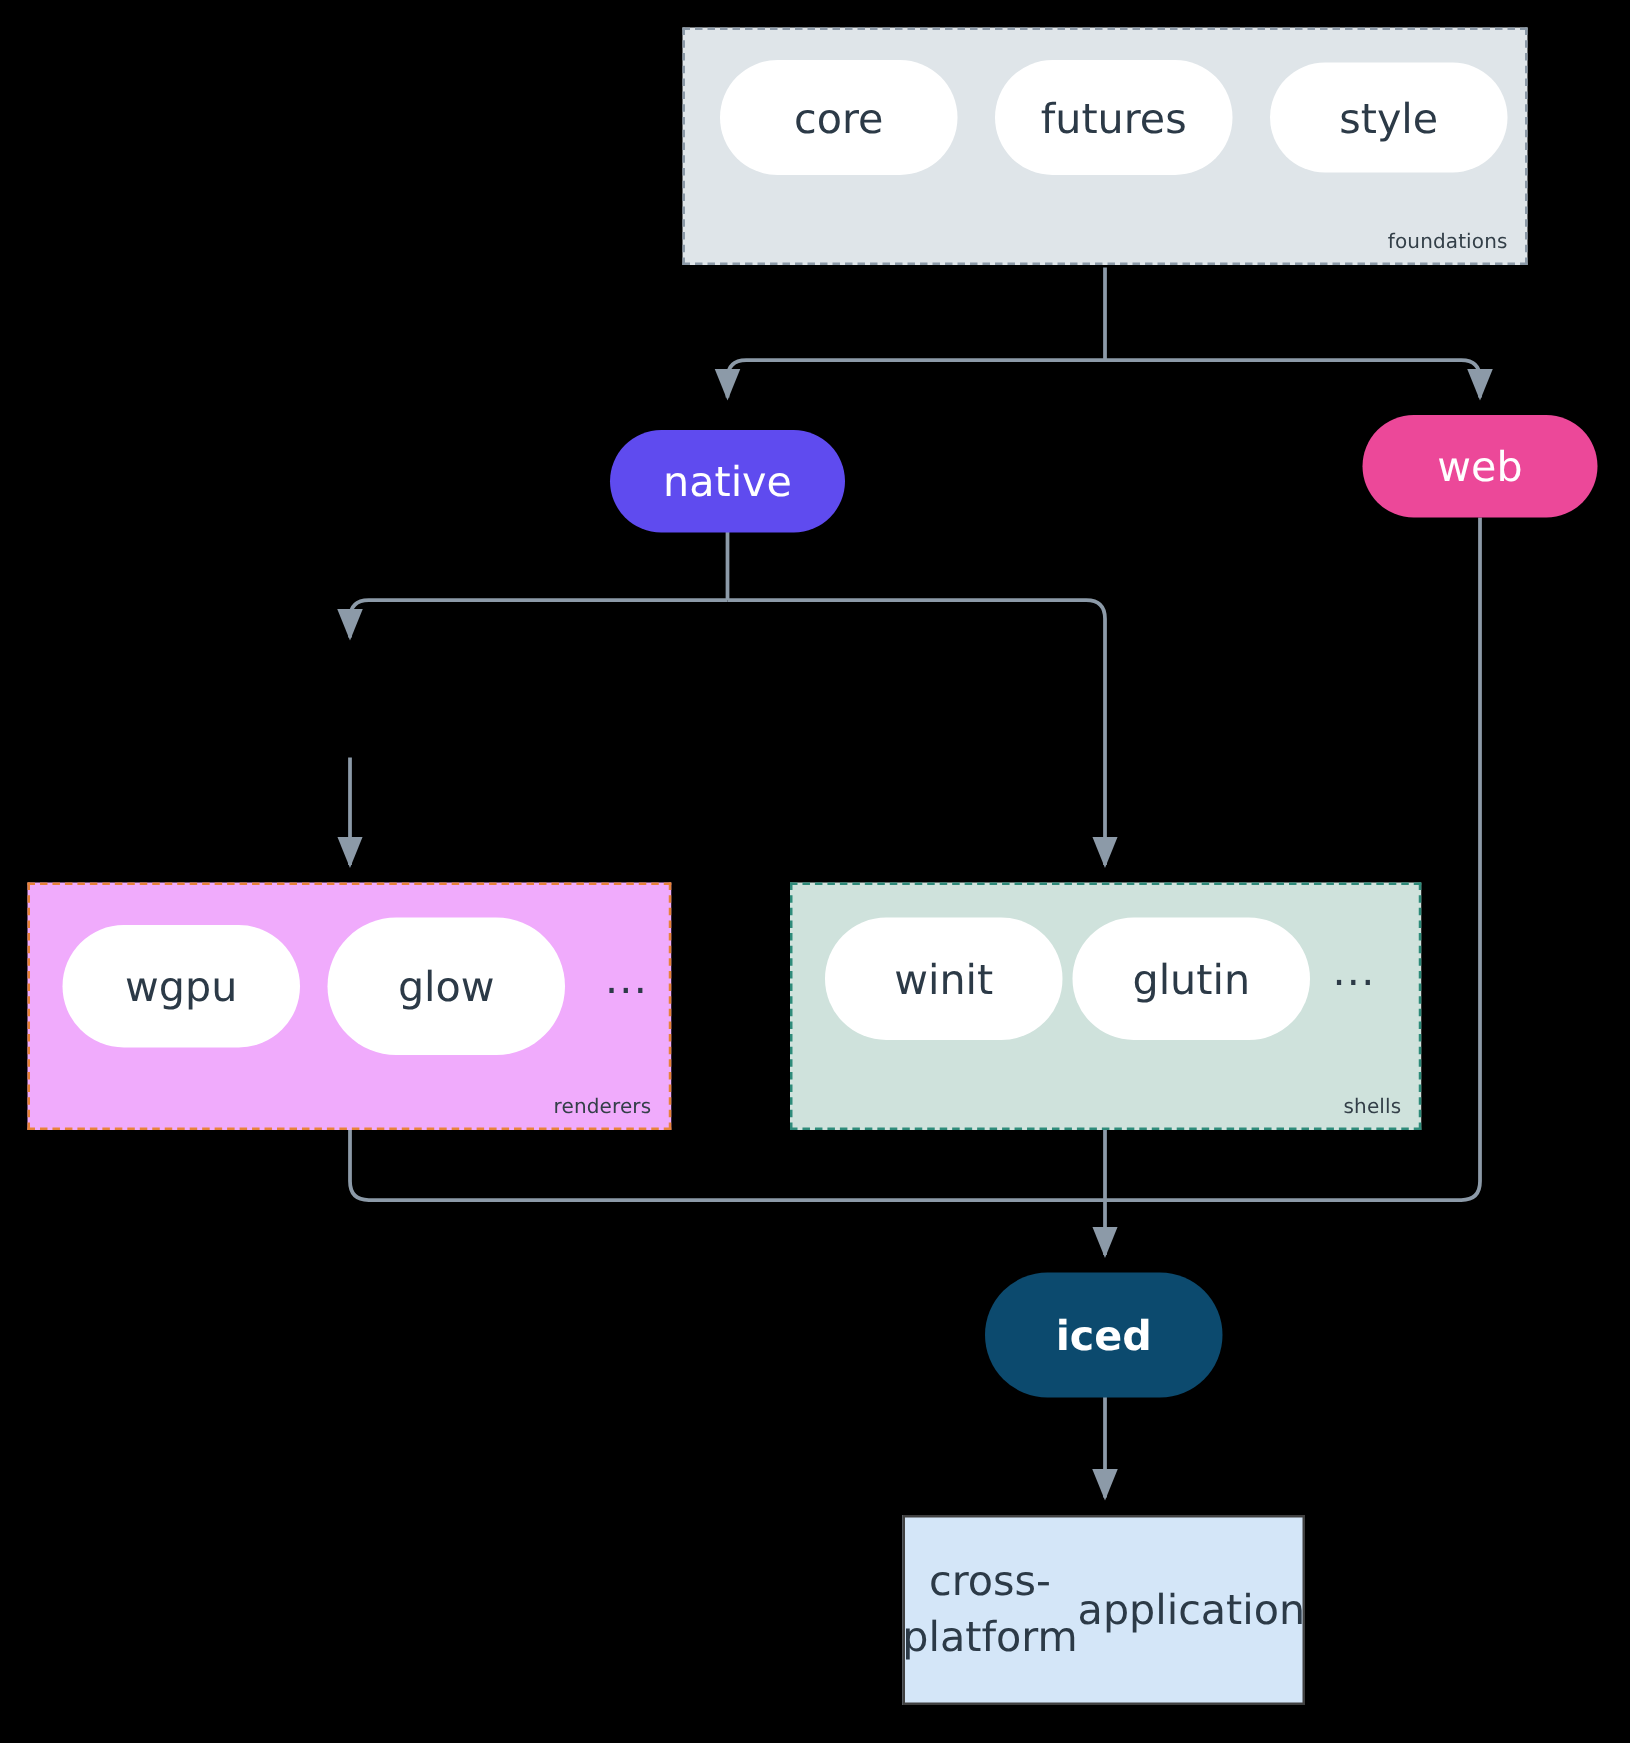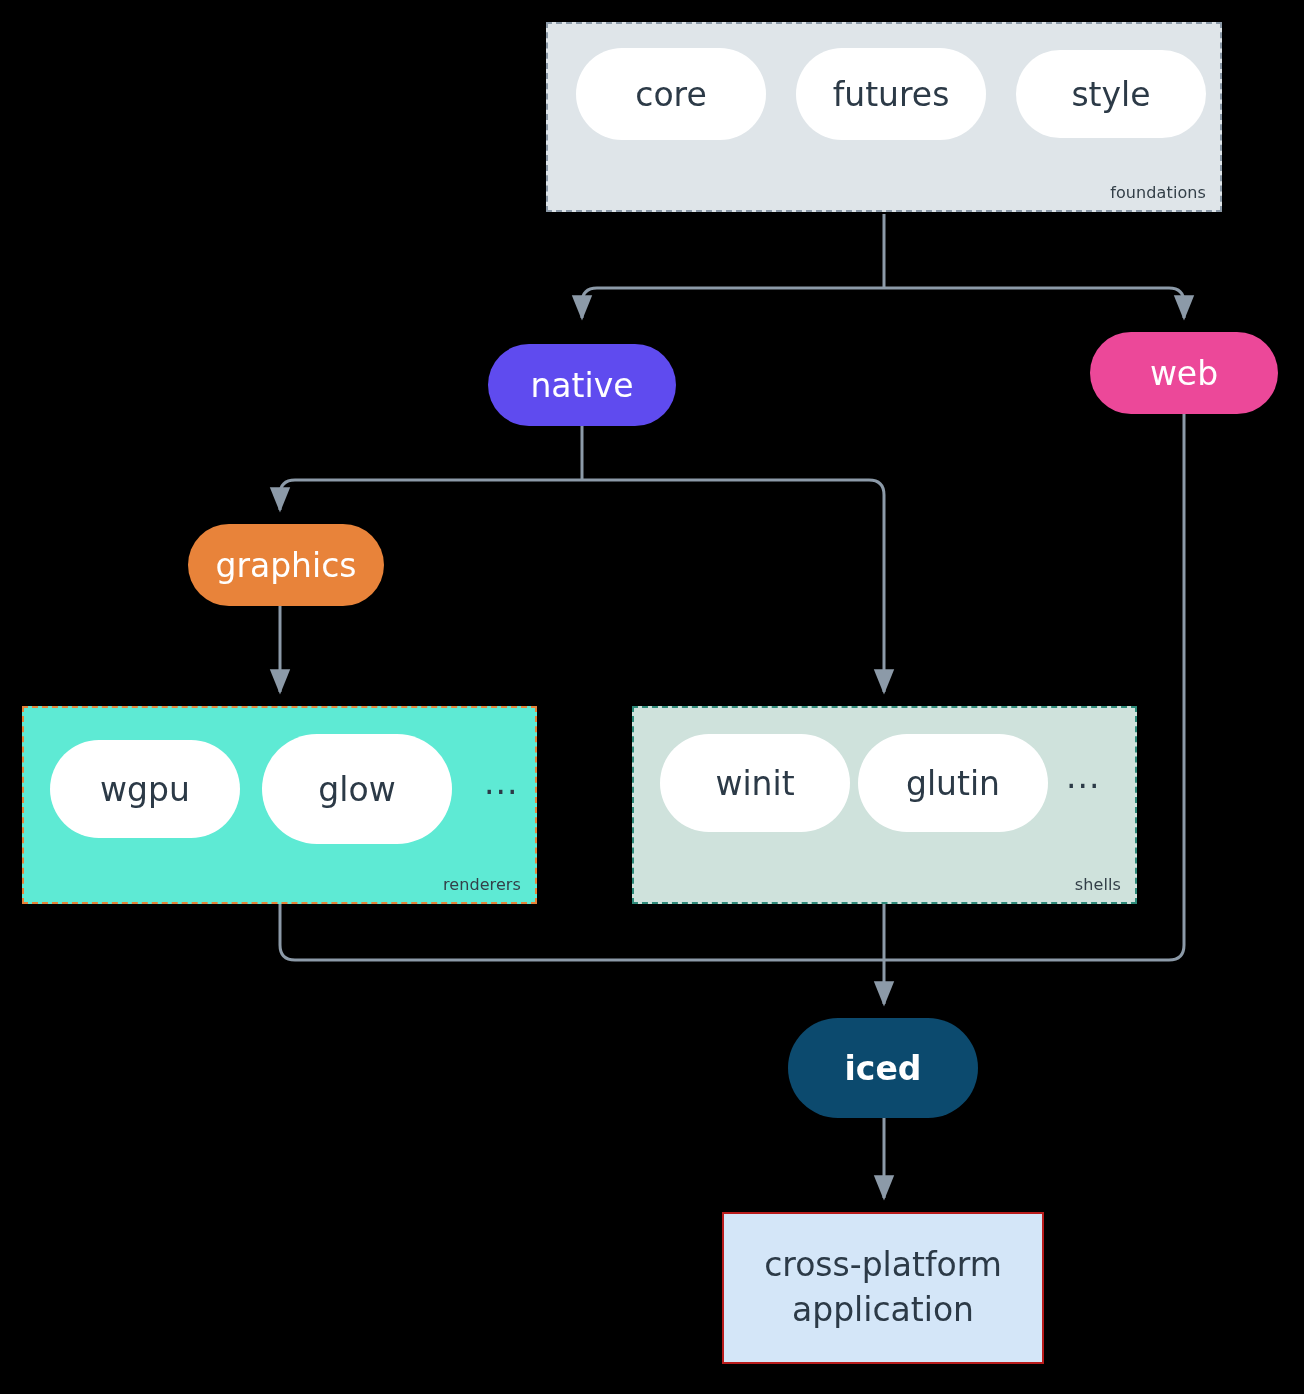--- a/index.html
+++ b/index.html
@@ -51,21 +51,21 @@
     width: 676px;
     height: 190px;
     background: #DFE5E9;
     border: 2px dashed #8C9AA8;
   }
   #group-renderers {
     left: 22px;
     top: 706px;
     width: 515px;
     height: 198px;
-    background: #5eead4;
+    background: #f0abfc;
     border: 2px dashed #E8833A;
   }
   #group-shells {
     left: 632px;
     top: 706px;
     width: 505px;
     height: 198px;
     background: #CFE2DC;
     border: 2px dashed #2E8B7A;
   }
@@ -108,24 +108,24 @@
   #node-iced    { left: 788px;  top: 1018px; width: 190px; height: 100px; background: #0c4a6e; font-weight: bold; }
 
   
   #node-application {
     position: absolute;
     left: 722px;
     top: 1212px;
     width: 322px;
     height: 152px;
     background: #D4E6F8;
-    border: 2px solid #b91c1c;
-    box-sizing: border-box;
-    display: flex;
-    flex-direction: column;
+    border: 2px solid #404040;
+    box-sizing: border-box;
+    display: flex;
+    flex-direction: row;
     align-items: center;
     justify-content: center;
     color: #2C3A47;
     font-size: 33px;
     line-height: 1.35;
     text-align: center;
   }
 </style>
 </head>
 <body>
@@ -166,21 +166,20 @@
       <div class="pill" style="width:190px;height:92px;">futures</div>
       <div class="pill" style="width:190px;height:88px;">style</div>
     </div>
     <div class="group-label">foundations</div>
   </div>
 
   <div class="stadium" id="node-native">native</div>
 
   <div class="stadium" id="node-web">web</div>
 
-  <div class="stadium" id="node-graphics">graphics</div>
 
   <div class="group" id="group-renderers">
     <div class="pill-row" style="left:26px; top:26px; gap:22px;">
       <div class="pill" style="width:190px;height:98px;">wgpu</div>
       <div class="pill" style="width:190px;height:110px;">glow</div>
       <div class="ellipsis" style="margin-left:10px;">...</div>
     </div>
     <div class="group-label">renderers</div>
   </div>
 

